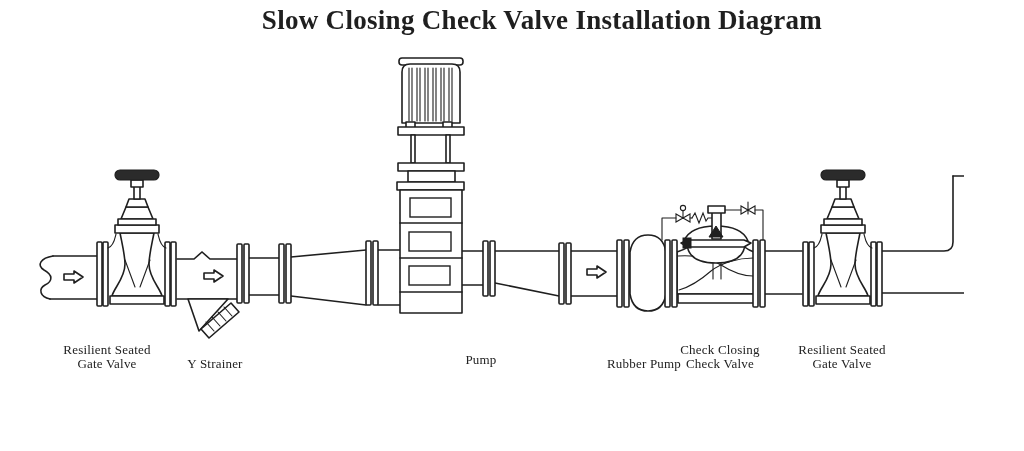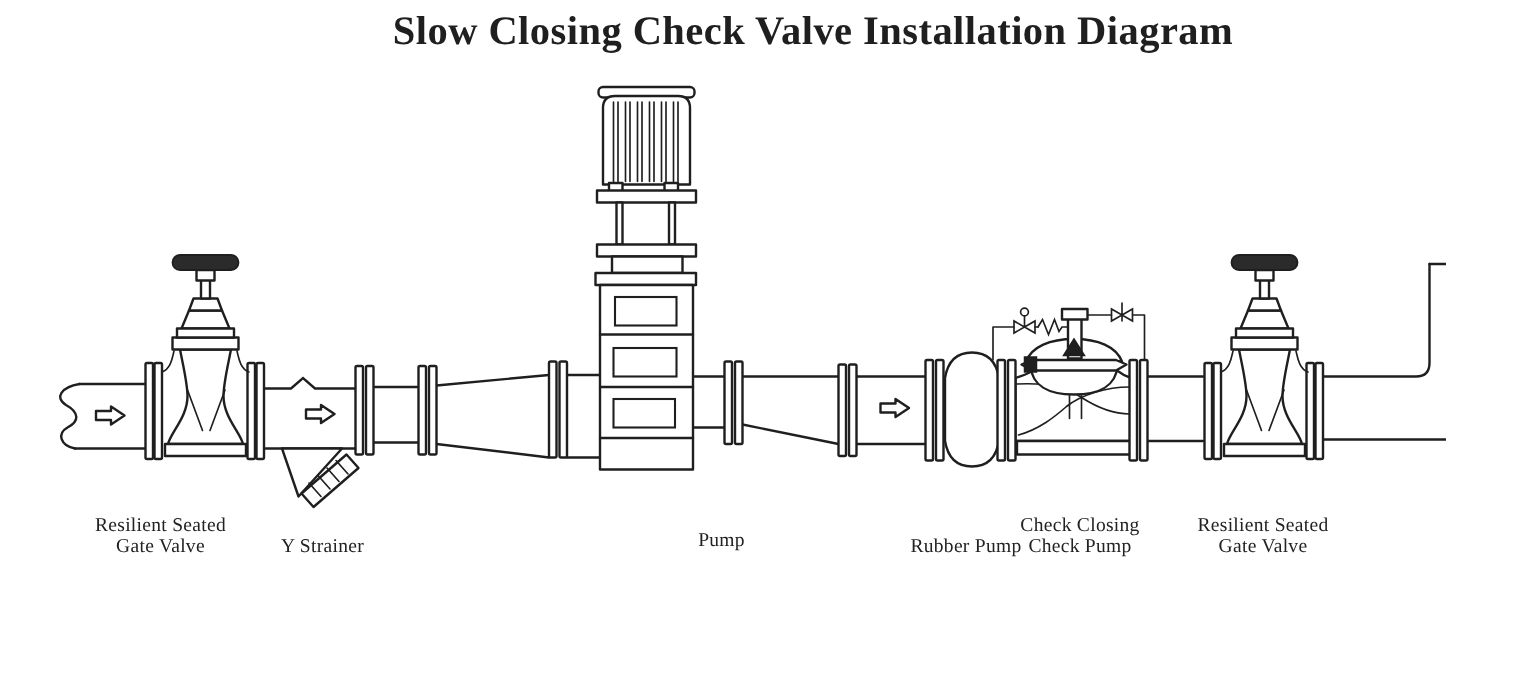--- a/index.html
+++ b/index.html
@@ -182,21 +182,21 @@
   <div class="lbl" style="left:433px;top:353px;margin-left:48px;">
     <span>Pump</span>
   </div>
 
   <div class="lbl" style="left:644px;top:357px;">
     <span>Rubber Pump</span>
   </div>
 
   <div class="lbl" style="left:720px;top:343px;">
     <span>Check Closing</span>
-    <span>Check Pump</span>
+    <span>Check Valve</span>
   </div>
 
   <div class="lbl" style="left:842px;top:343px;">
     <span>Resilient Seated</span>
     <span>Gate Valve</span>
   </div>
 
 </div>
 
 </body></html>

